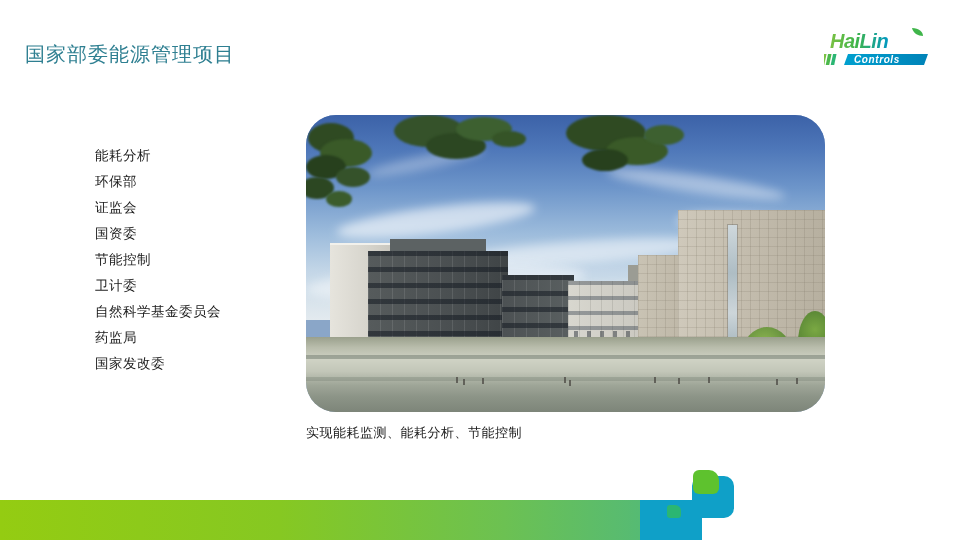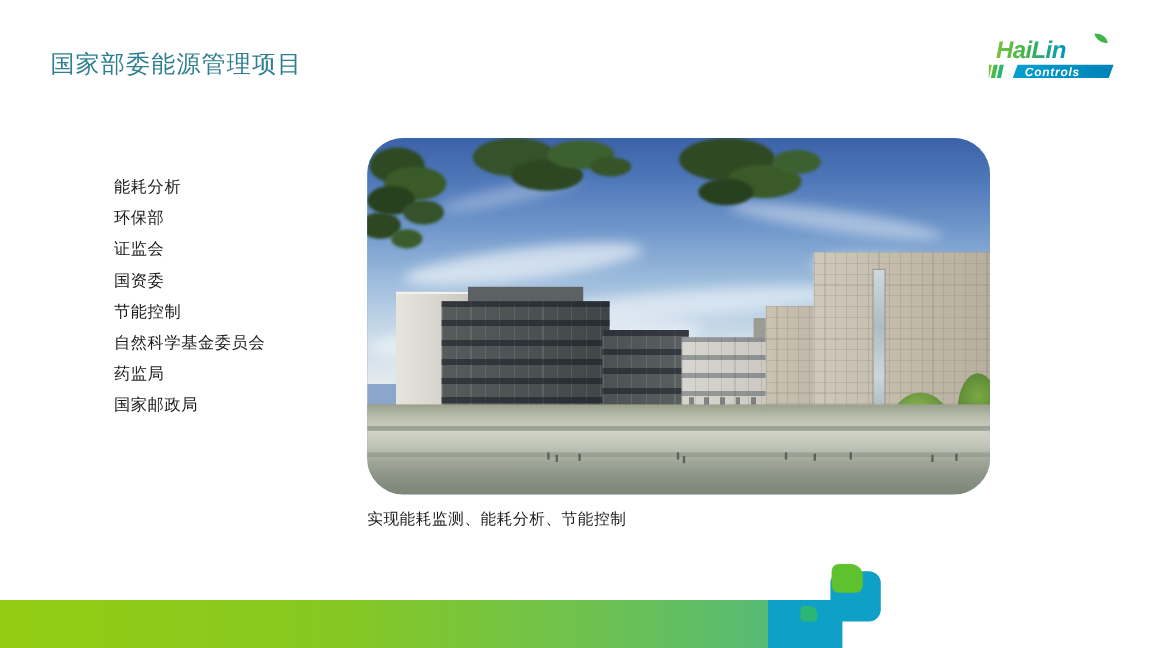--- a/index.html
+++ b/index.html
@@ -17,21 +17,21 @@
 
   .slide {
     position: absolute;
     inset: 0;
     background: #ffffff;
   }
 
   
   .slide-title {
     position: absolute;
-    left: 42px;
+    left: 25px;
     top: 40px;
     font-size: 20px;
     line-height: 28px;
     letter-spacing: 1px;
     color: #2e7f91;
     white-space: nowrap;
   }
 
   
   .logo {
@@ -310,23 +310,24 @@
       <text x="30" y="37" font-family="Liberation Sans, sans-serif" font-size="10" font-weight="bold" font-style="italic" fill="#ffffff" letter-spacing="0.6">Controls</text>
     </svg>
   </div>
 
   <div class="agency-list">
     <div class="agency-item">能耗分析</div>
     <div class="agency-item">环保部</div>
     <div class="agency-item">证监会</div>
     <div class="agency-item">国资委</div>
     <div class="agency-item">节能控制</div>
+    <div class="agency-item">卫计委</div>
     <div class="agency-item">自然科学基金委员会</div>
     <div class="agency-item">药监局</div>
-    <div class="agency-item">国家邮政局</div>
+    <div class="agency-item">国家发改委</div>
   </div>
 
   <div class="photo-wrap">
     <div class="photo">
 
       <div class="sky">
         <div class="cloud c7"></div>
         <div class="cloud c3"></div>
         <div class="cloud c1"></div>
         <div class="cloud c4"></div>

